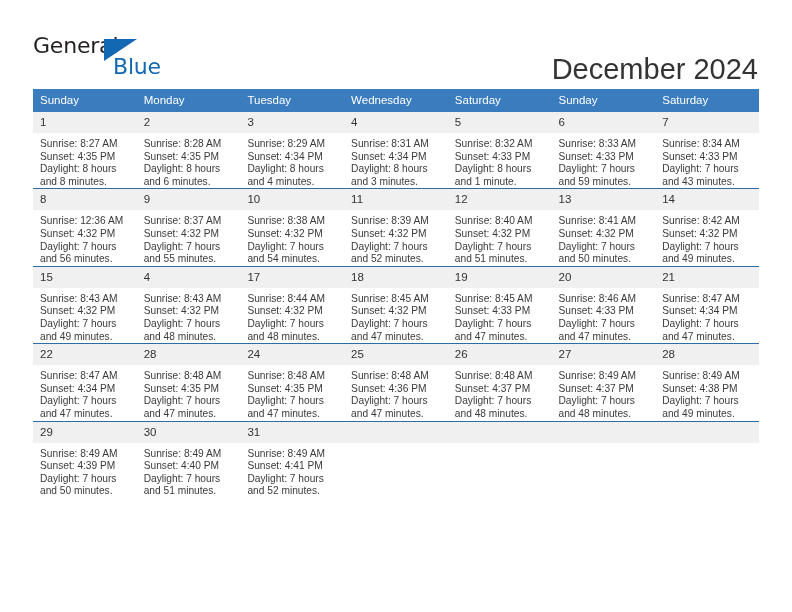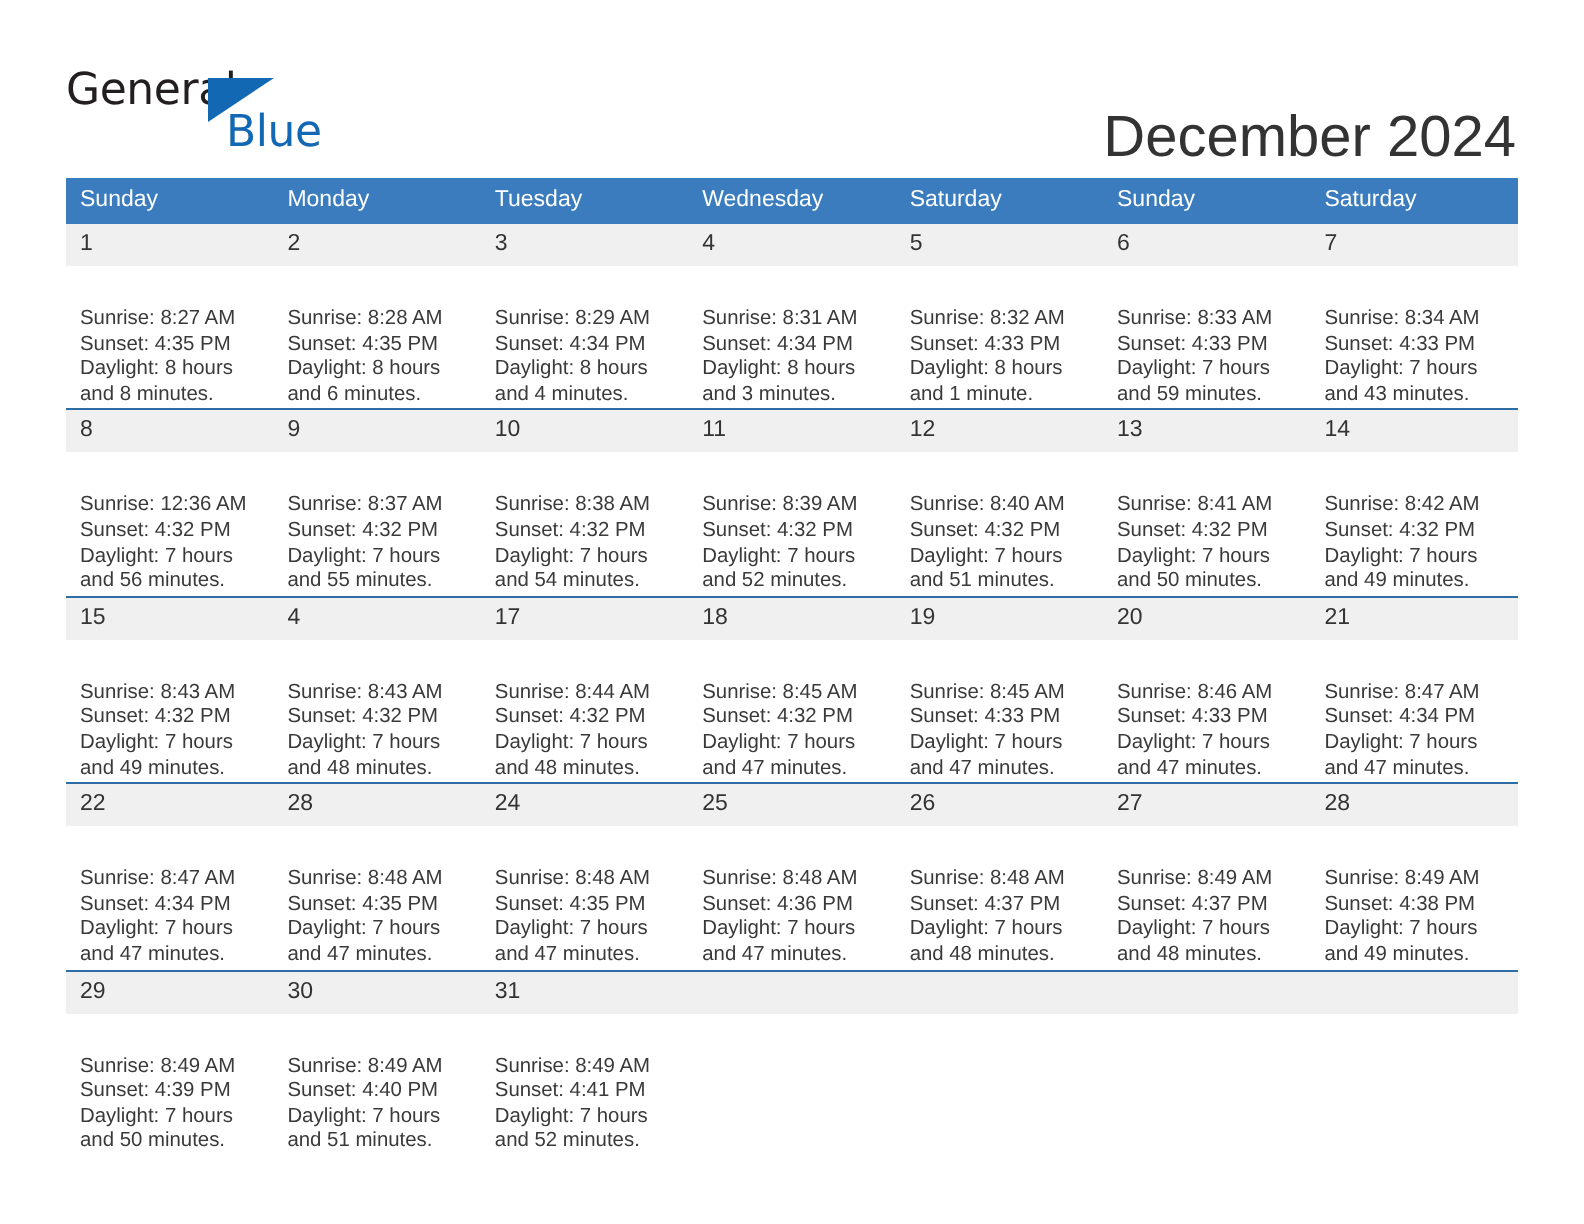--- a/index.html
+++ b/index.html
@@ -131,21 +131,21 @@
     font-size: 11.5px;
     color: #333333;
     padding: 4px 0 4px 7px;
     height: 13px;
     line-height: 13px;
   }
   .daynum.empty {
     color: transparent;
   }
   .details {
-    padding: 21px 6px 0 7px;
+    padding: 5px 6px 0 7px;
     font-size: 10.2px;
     line-height: 12.6px;
     color: #3a3a3a;
   }
   .details div { white-space: nowrap; }
   .cell-empty .details { visibility: hidden; }
 </style>
 </head>
 <body>
 

